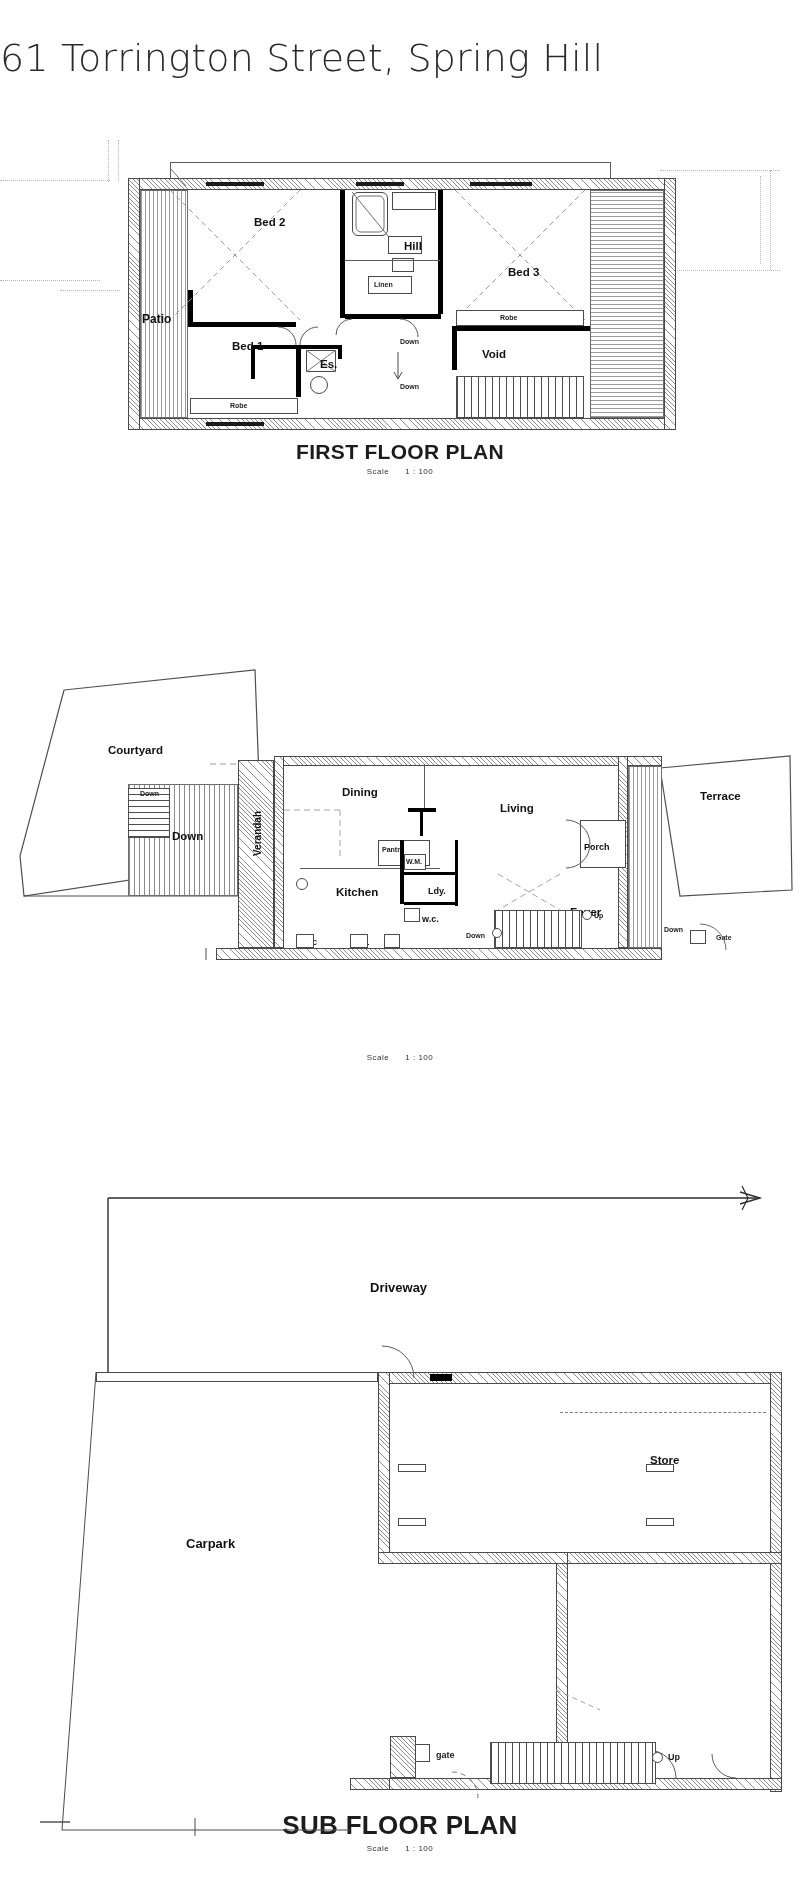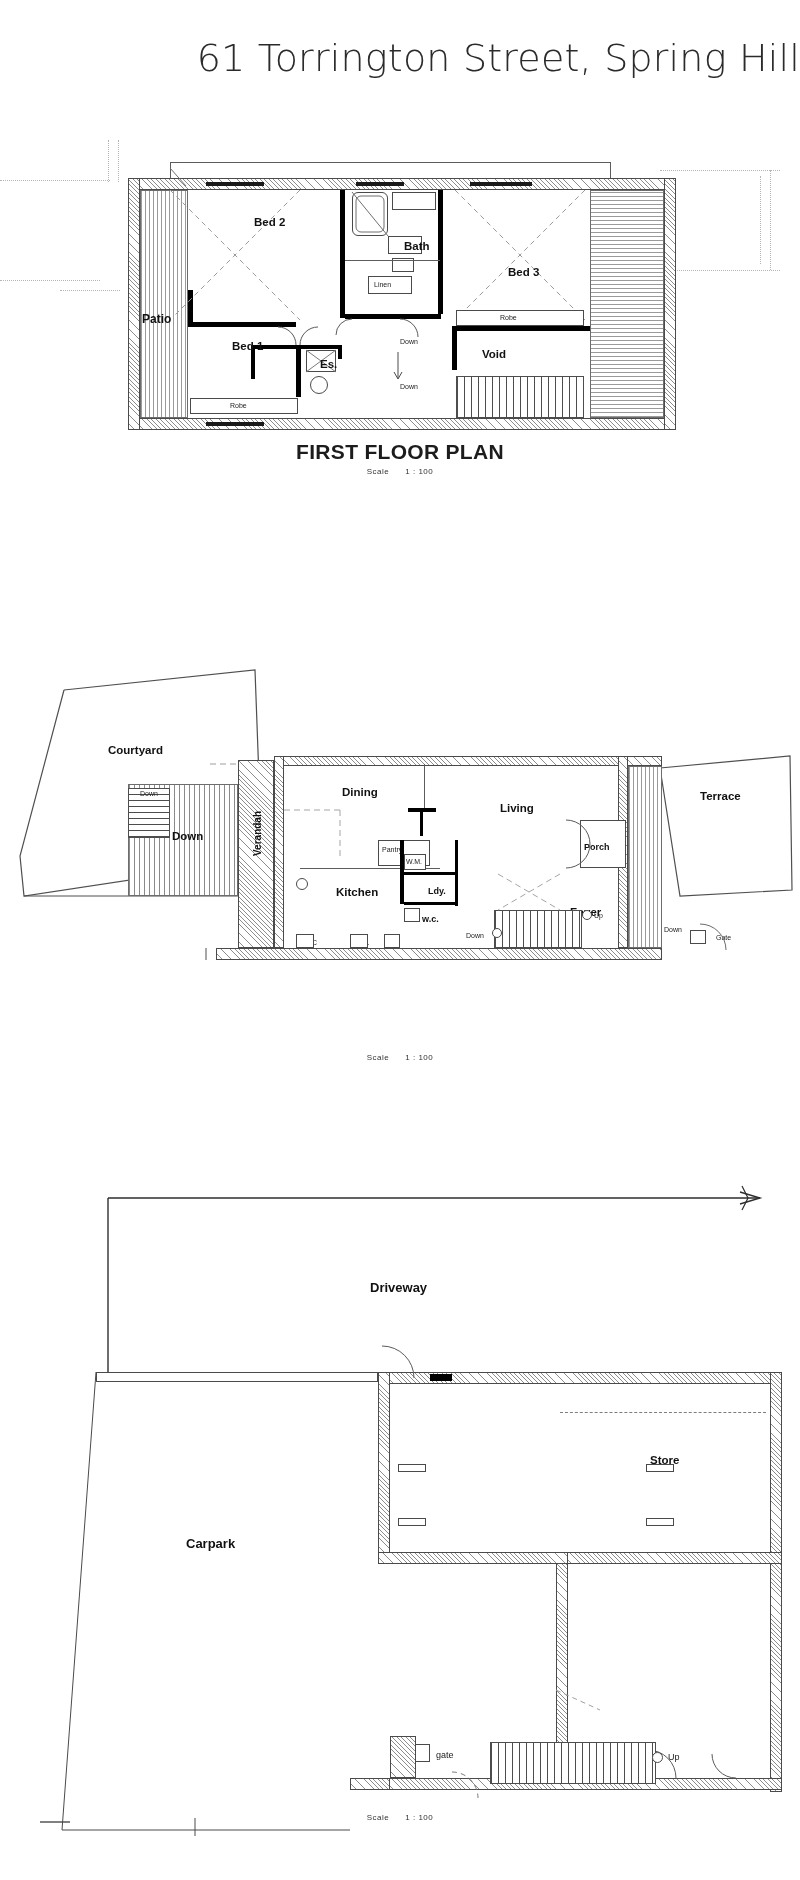--- a/index.html
+++ b/index.html
@@ -19,21 +19,21 @@
     position: relative;
     width: 800px;
     height: 1880px;
   }
   
   .doc-title {
     position: absolute;
     top: 36px;
     left: 0;
     width: 800px;
-    text-align: right;
+    text-align: left;
     font-size: 38px;
     font-weight: 300;
     letter-spacing: 0.2px;
     color: #2b2b2b;
     font-family: "DejaVu Sans", sans-serif;
   }
   
   .plan-block {
     position: absolute;
     left: 0;
@@ -108,21 +108,21 @@
   }
   .label {
     position: absolute;
     font-size: 11.5px;
     font-weight: bold;
     color: #111;
     white-space: nowrap;
   }
   .label.sm {
     font-size: 7px;
-    font-weight: normal;
+    font-weight: bold;
     color: #222;
   }
   .label.md {
     font-size: 9px;
     font-weight: bold;
   }
   .label.rot {
     transform: rotate(-90deg);
     transform-origin: left top;
   }
@@ -269,21 +269,21 @@
 
       <div class="stair" style="left:456px; top:236px; width:128px; height:42px;"></div>
       <div class="label sm" style="left:400px; top:198px;">Down</div>
       <div class="label sm" style="left:400px; top:243px;">Down</div>
       <svg class="overlay" width="800" height="300">
         <line x1="398" y1="212" x2="398" y2="238" stroke="#4a4a4a" stroke-width="1"></line>
         <polyline points="394,232 398,239 402,232" fill="none" stroke="#4a4a4a" stroke-width="1"></polyline>
       </svg>
 
       <div class="label" style="left:232px; top:76px;padding-left:22px;">Bed 2</div>
-      <div class="label" style="left:404px; top:100px;">Bath</div>
+      <div class="label" style="left:404px; top:100px;">Hill</div>
       <div class="label" style="left:508px; top:126px;">Bed 3</div>
       <div class="label" style="left:232px; top:200px;">Bed 1</div>
       <div class="label" style="left:320px; top:218px;">Es.</div>
       <div class="label" style="left:482px; top:208px;">Void</div>
     </div>
 
     <div class="plan-caption">FIRST FLOOR PLAN</div>
     <div class="plan-scale">
       <span>Scale</span><span class="sc-val">1 : 100</span>
     </div>
@@ -433,18 +433,19 @@
       </svg>
 
       <div class="stair" style="left:490px; top:592px; width:166px; height:42px;"></div>
       <div class="label sm" style="left:436px; top:600px; font-size:9px;">gate</div>
       <div class="fixture" style="left:412px; top:594px; width:18px; height:18px;"></div>
       <div class="circle" style="left:652px; top:602px; width:11px; height:11px;"></div>
       <div class="label sm" style="left:668px; top:602px; font-size:9px;">Up</div>
       <div class="hatch" style="left:390px; top:586px; width:26px; height:42px;"></div>
     </div>
 
+    <div class="plan-caption big">SUB FLOOR PLAN</div>
     <div class="plan-scale">
       <span>Scale</span><span class="sc-val">1 : 100</span>
     </div>
   </div>
 
 </div>
 
 </body></html>

